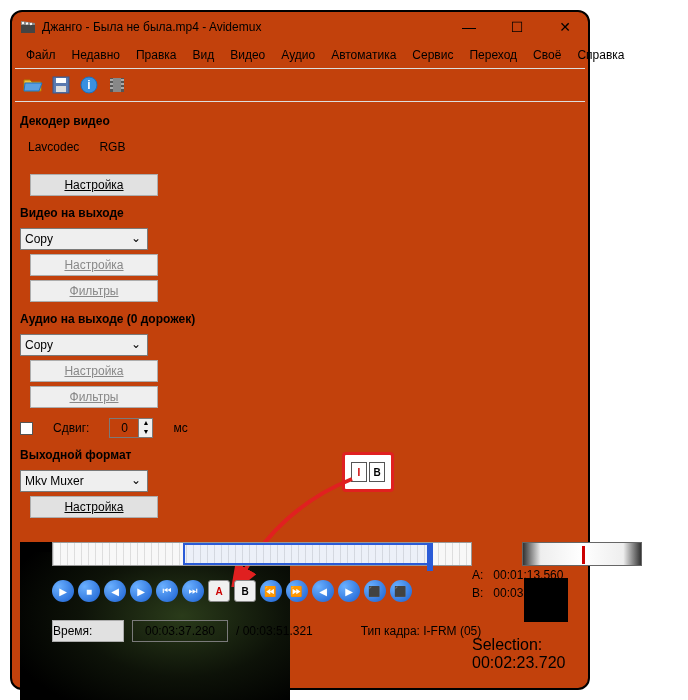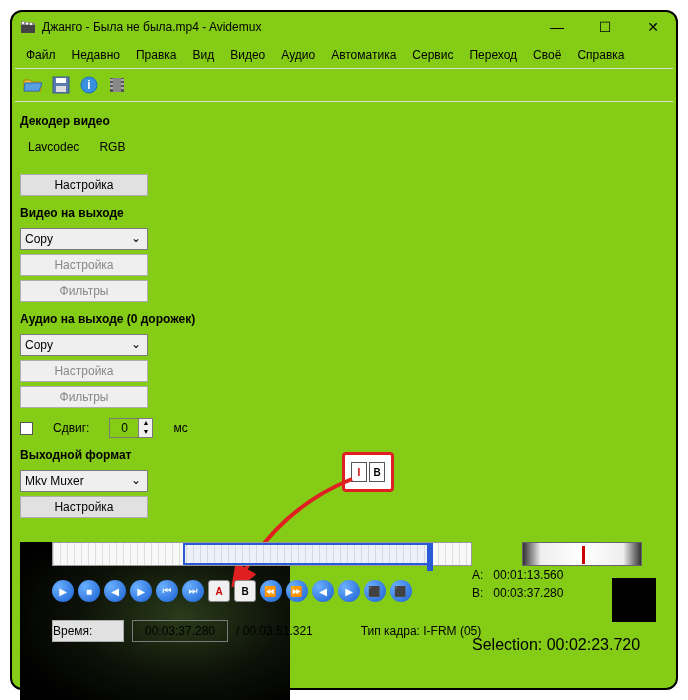--- a/index.html
+++ b/index.html
@@ -1,31 +1,31 @@
 <!DOCTYPE html>
 <html><head>
 <meta charset="utf-8">
 <style>
 * { box-sizing: border-box; margin: 0; padding: 0; font-family: "Segoe UI", Tahoma, sans-serif; font-size: 12px; }
 body { background: #fff; width: 688px; height: 700px; position: relative; overflow: hidden; }
-.outer { border: 2px solid #000; border-radius: 12px; width: 668px; height: 680px; margin: 10px; position: relative; background: #84cc16; }
+.outer { border: 2px solid #000; border-radius: 12px; width: 580px; height: 680px; margin: 10px; position: relative; background: #c2410c; }
 .titlebar { display: flex; align-items: center; height: 30px; padding: 0 8px; }
 .titlebar .clapper { width: 16px; height: 16px; margin-right: 6px; }
 .titlebar .title { flex: 1; font-size: 12px; }
 .winbtns { display: flex; gap: 18px; }
 .winbtn { width: 30px; text-align: center; font-size: 14px; cursor: pointer; }
 .menubar { display: flex; gap: 4px; padding: 4px 8px; }
 .menubar span { padding: 2px 6px; cursor: pointer; }
 .toolbar { display: flex; gap: 4px; padding: 4px 6px; border-top: 1px solid #ddd; border-bottom: 1px solid #ddd; margin: 0 3px; }
 .tbtn { width: 24px; height: 24px; display: flex; align-items: center; justify-content: center; cursor: pointer; }
 .content { display: flex; padding: 6px 8px; gap: 20px; flex-direction: column; }
 .leftcol { width: 180px; display: flex; flex-direction: column; gap: 4px; }
 .section-label { font-weight: bold; margin-top: 6px; margin-bottom: 4px; }
 .row { display: flex; gap: 20px; margin: 4px 0 16px 8px; }
-.btn { width: 128px; height: 22px; border: 1px solid #adadad; background: #e1e1e1; text-align: center; line-height: 20px; cursor: pointer; margin-left: 0; }
+.btn { width: 128px; height: 22px; border: 1px solid #adadad; background: #e1e1e1; text-align: center; line-height: 20px; cursor: pointer; margin-left: 10px; text-decoration: underline; }
 .btn.disabled { color: #888; background: #efefef; cursor: default; }
 .select { width: 128px; height: 22px; border: 1px solid #7a7a7a; background: #efefef; display: flex; align-items: center; padding: 0 4px; margin-left: 0; cursor: pointer; position: relative; }
 .select::after { content: "⌄"; position: absolute; right: 6px; top: 2px; }
 .shiftrow { display: flex; align-items: center; gap: 20px; margin-top: 6px; }
 .checkbox { width: 13px; height: 13px; border: 1px solid #555; background: #fff; display: inline-block; }
 .spinner { width: 44px; height: 20px; border: 1px solid #7a7a7a; display: flex; }
 .spinner .val { flex: 1; text-align: center; line-height: 18px; }
 .spinner .arrows { width: 14px; display: flex; flex-direction: column; }
 .spinner .arrows div { flex: 1; border-left: 1px solid #7a7a7a; font-size: 7px; text-align: center; line-height: 8px; background: #efefef; }
 .preview { width: 270px; height: 210px; background: #000; position: relative; margin-top: 4px; }

